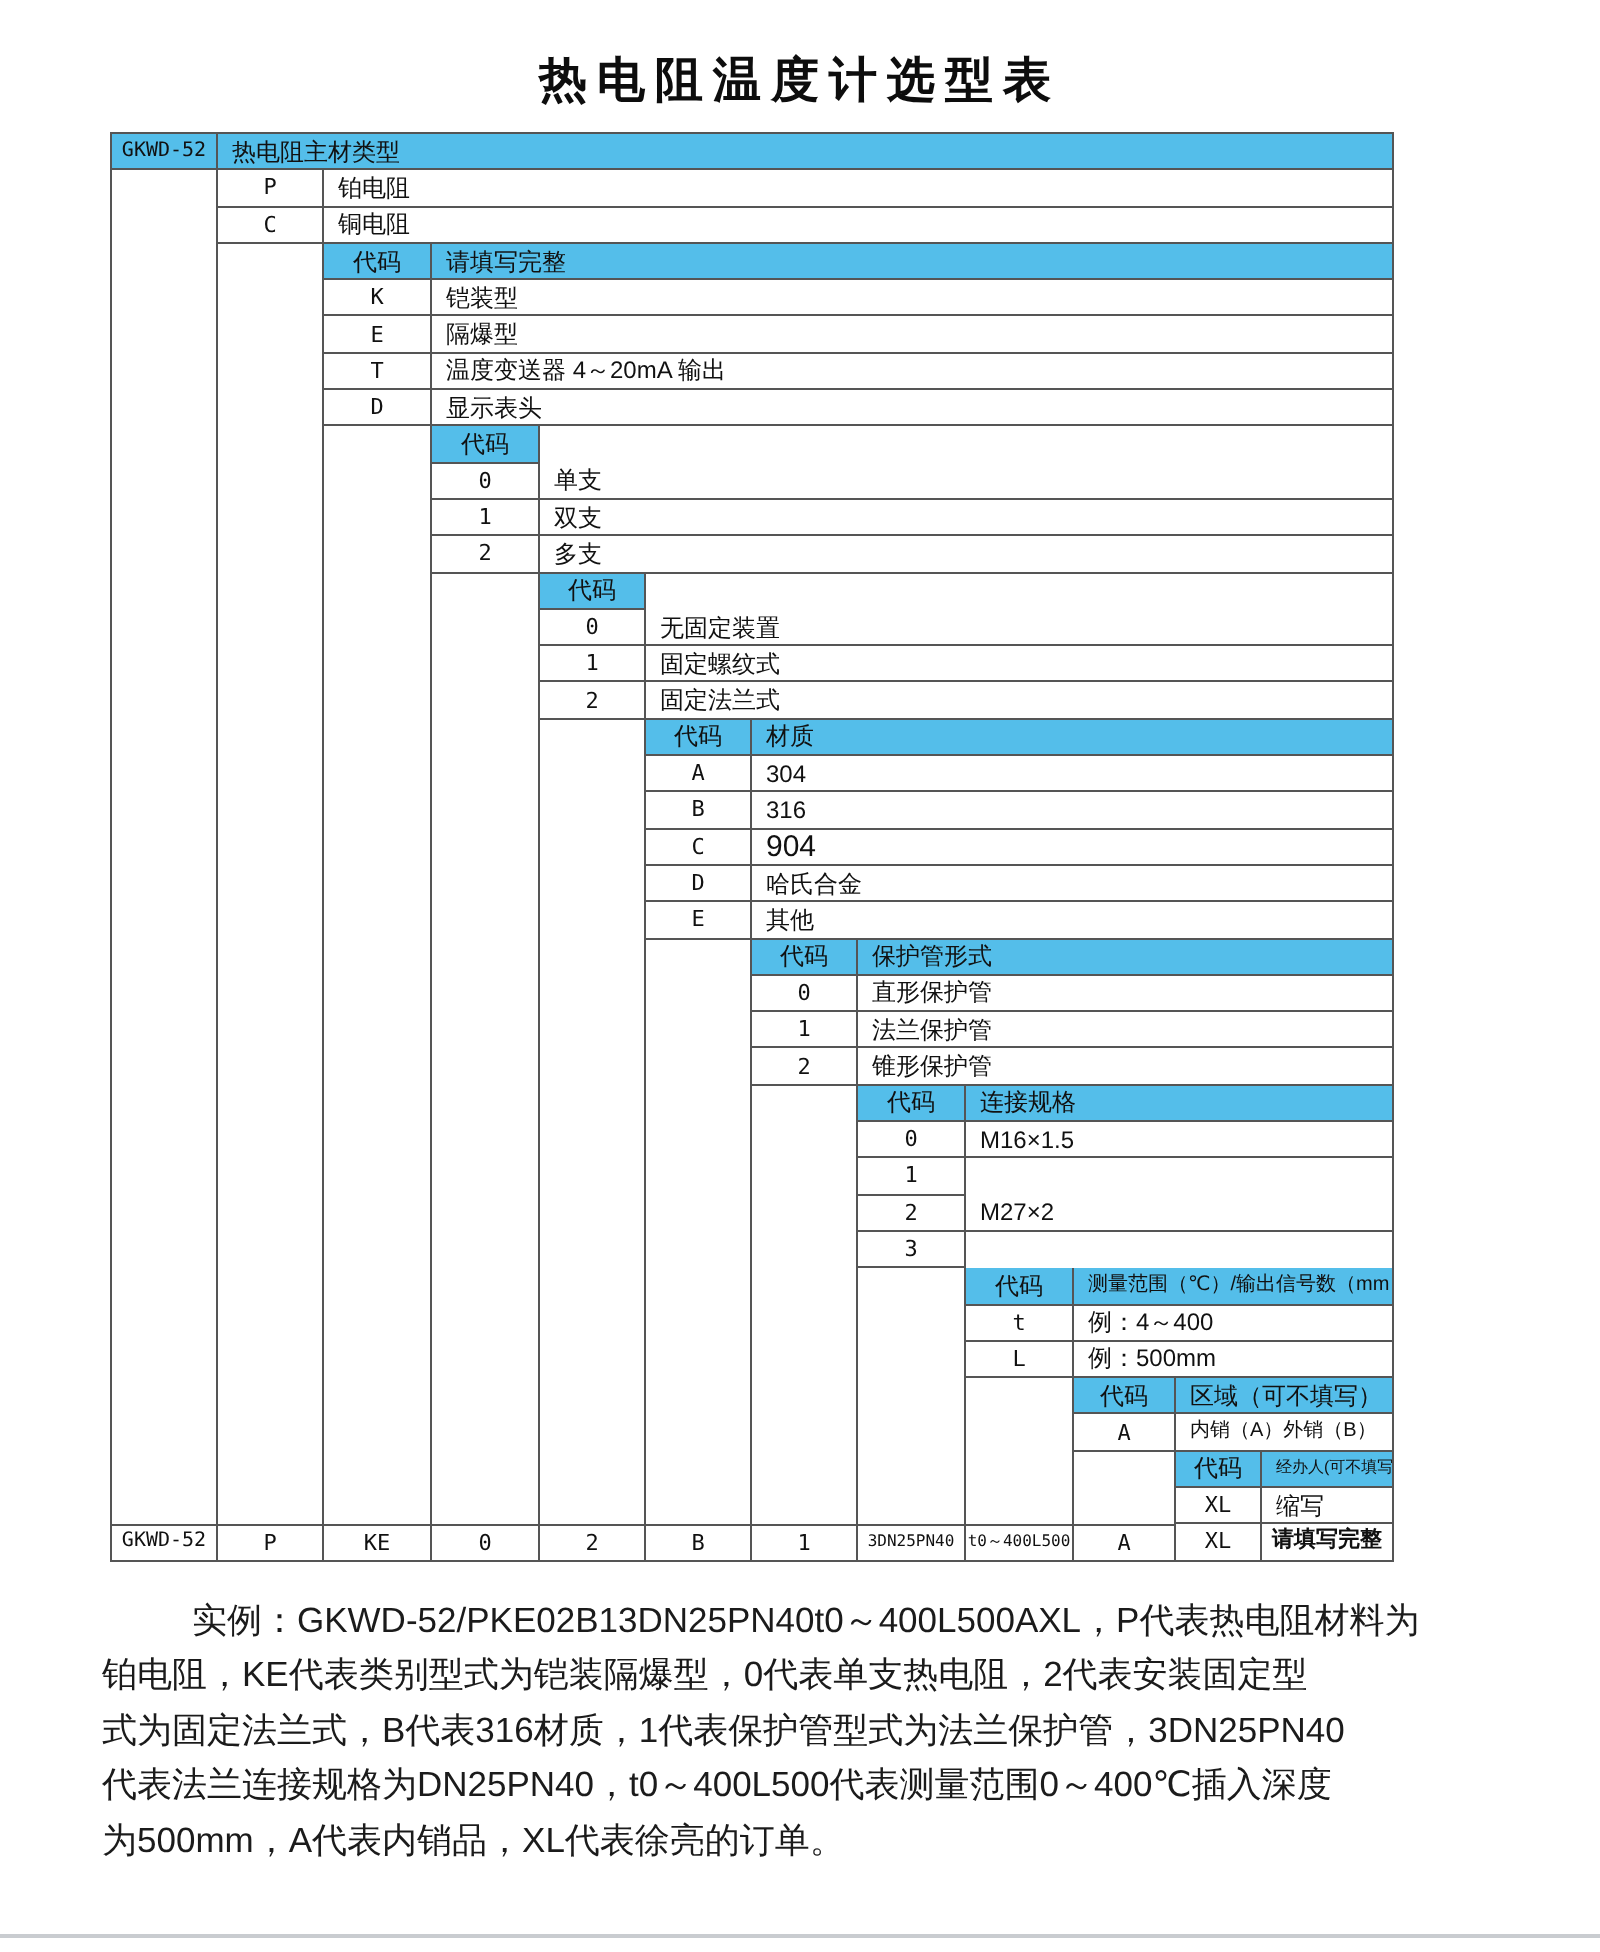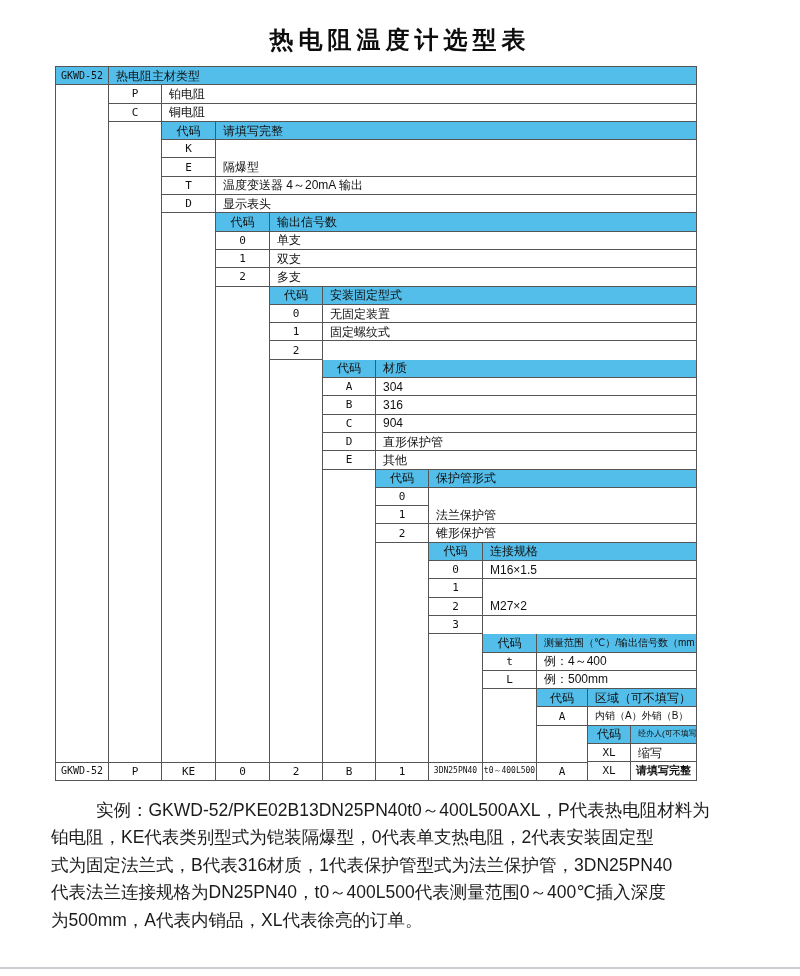--- a/index.html
+++ b/index.html
@@ -81,20 +81,21 @@
     <div class="trow header">
       <div class="cell spacer" style="width: 53px;"></div>
       <div class="cell spacer" style="width: 53px;"></div>
       <div class="cell code" style="width: 54px; font-size: 12px;">代码</div>
       <div class="cell label" style="font-size: 12px;">请填写完整</div>
     </div>
     <div class="trow item">
       <div class="cell spacer" style="width: 53px;"></div>
       <div class="cell spacer" style="width: 53px;"></div>
       <div class="cell code mono" style="width: 54px; font-size: 11px;">K</div>
+      <div class="cell label" style="font-size: 12px;">铠装型</div>
     </div>
     <div class="trow item">
       <div class="cell spacer" style="width: 53px;"></div>
       <div class="cell spacer" style="width: 53px;"></div>
       <div class="cell code mono" style="width: 54px; font-size: 11px;">E</div>
       <div class="cell label" style="font-size: 12px;">隔爆型</div>
     </div>
     <div class="trow item">
       <div class="cell spacer" style="width: 53px;"></div>
       <div class="cell spacer" style="width: 53px;"></div>
@@ -105,21 +106,20 @@
       <div class="cell spacer" style="width: 53px;"></div>
       <div class="cell spacer" style="width: 53px;"></div>
       <div class="cell code mono" style="width: 54px; font-size: 11px;">D</div>
       <div class="cell label" style="font-size: 12px;">显示表头</div>
     </div>
     <div class="trow header">
       <div class="cell spacer" style="width: 53px;"></div>
       <div class="cell spacer" style="width: 53px;"></div>
       <div class="cell spacer" style="width: 54px;"></div>
       <div class="cell code" style="width: 54px; font-size: 12px;">代码</div>
-      <div class="cell label" style="font-size: 12px;">输出信号数</div>
     </div>
     <div class="trow item">
       <div class="cell spacer" style="width: 53px;"></div>
       <div class="cell spacer" style="width: 53px;"></div>
       <div class="cell spacer" style="width: 54px;"></div>
       <div class="cell code mono" style="width: 54px; font-size: 11px;">0</div>
       <div class="cell label" style="font-size: 12px;">单支</div>
     </div>
     <div class="trow item">
       <div class="cell spacer" style="width: 53px;"></div>
@@ -134,21 +134,20 @@
       <div class="cell spacer" style="width: 54px;"></div>
       <div class="cell code mono" style="width: 54px; font-size: 11px;">2</div>
       <div class="cell label" style="font-size: 12px;">多支</div>
     </div>
     <div class="trow header">
       <div class="cell spacer" style="width: 53px;"></div>
       <div class="cell spacer" style="width: 53px;"></div>
       <div class="cell spacer" style="width: 54px;"></div>
       <div class="cell spacer" style="width: 54px;"></div>
       <div class="cell code" style="width: 53px; font-size: 12px;">代码</div>
-      <div class="cell label" style="font-size: 12px;">安装固定型式</div>
     </div>
     <div class="trow item">
       <div class="cell spacer" style="width: 53px;"></div>
       <div class="cell spacer" style="width: 53px;"></div>
       <div class="cell spacer" style="width: 54px;"></div>
       <div class="cell spacer" style="width: 54px;"></div>
       <div class="cell code mono" style="width: 53px; font-size: 11px;">0</div>
       <div class="cell label" style="font-size: 12px;">无固定装置</div>
     </div>
     <div class="trow item">
@@ -158,20 +157,21 @@
       <div class="cell spacer" style="width: 54px;"></div>
       <div class="cell code mono" style="width: 53px; font-size: 11px;">1</div>
       <div class="cell label" style="font-size: 12px;">固定螺纹式</div>
     </div>
     <div class="trow item">
       <div class="cell spacer" style="width: 53px;"></div>
       <div class="cell spacer" style="width: 53px;"></div>
       <div class="cell spacer" style="width: 54px;"></div>
       <div class="cell spacer" style="width: 54px;"></div>
       <div class="cell code mono" style="width: 53px; font-size: 11px;">2</div>
+      <div class="cell label" style="font-size: 12px;">固定法兰式</div>
     </div>
     <div class="trow header">
       <div class="cell spacer" style="width: 53px;"></div>
       <div class="cell spacer" style="width: 53px;"></div>
       <div class="cell spacer" style="width: 54px;"></div>
       <div class="cell spacer" style="width: 54px;"></div>
       <div class="cell spacer" style="width: 53px;"></div>
       <div class="cell code" style="width: 53px; font-size: 12px;">代码</div>
       <div class="cell label" style="font-size: 12px;">材质</div>
     </div>
@@ -193,30 +193,30 @@
       <div class="cell code mono" style="width: 53px; font-size: 11px;">B</div>
       <div class="cell label" style="font-size: 12px;">316</div>
     </div>
     <div class="trow item">
       <div class="cell spacer" style="width: 53px;"></div>
       <div class="cell spacer" style="width: 53px;"></div>
       <div class="cell spacer" style="width: 54px;"></div>
       <div class="cell spacer" style="width: 54px;"></div>
       <div class="cell spacer" style="width: 53px;"></div>
       <div class="cell code mono" style="width: 53px; font-size: 11px;">C</div>
-      <div class="cell label" style="font-size: 12px;">904</div>
+      <div class="cell label" style="font-size: 15px;">904</div>
     </div>
     <div class="trow item">
       <div class="cell spacer" style="width: 53px;"></div>
       <div class="cell spacer" style="width: 53px;"></div>
       <div class="cell spacer" style="width: 54px;"></div>
       <div class="cell spacer" style="width: 54px;"></div>
       <div class="cell spacer" style="width: 53px;"></div>
       <div class="cell code mono" style="width: 53px; font-size: 11px;">D</div>
-      <div class="cell label" style="font-size: 12px;">直形保护管</div>
+      <div class="cell label" style="font-size: 12px;">哈氏合金</div>
     </div>
     <div class="trow item">
       <div class="cell spacer" style="width: 53px;"></div>
       <div class="cell spacer" style="width: 53px;"></div>
       <div class="cell spacer" style="width: 54px;"></div>
       <div class="cell spacer" style="width: 54px;"></div>
       <div class="cell spacer" style="width: 53px;"></div>
       <div class="cell code mono" style="width: 53px; font-size: 11px;">E</div>
       <div class="cell label" style="font-size: 12px;">其他</div>
     </div>
@@ -231,20 +231,21 @@
       <div class="cell label" style="font-size: 12px;">保护管形式</div>
     </div>
     <div class="trow item">
       <div class="cell spacer" style="width: 53px;"></div>
       <div class="cell spacer" style="width: 53px;"></div>
       <div class="cell spacer" style="width: 54px;"></div>
       <div class="cell spacer" style="width: 54px;"></div>
       <div class="cell spacer" style="width: 53px;"></div>
       <div class="cell spacer" style="width: 53px;"></div>
       <div class="cell code mono" style="width: 53px; font-size: 11px;">0</div>
+      <div class="cell label" style="font-size: 12px;">直形保护管</div>
     </div>
     <div class="trow item">
       <div class="cell spacer" style="width: 53px;"></div>
       <div class="cell spacer" style="width: 53px;"></div>
       <div class="cell spacer" style="width: 54px;"></div>
       <div class="cell spacer" style="width: 54px;"></div>
       <div class="cell spacer" style="width: 53px;"></div>
       <div class="cell spacer" style="width: 53px;"></div>
       <div class="cell code mono" style="width: 53px; font-size: 11px;">1</div>
       <div class="cell label" style="font-size: 12px;">法兰保护管</div>

